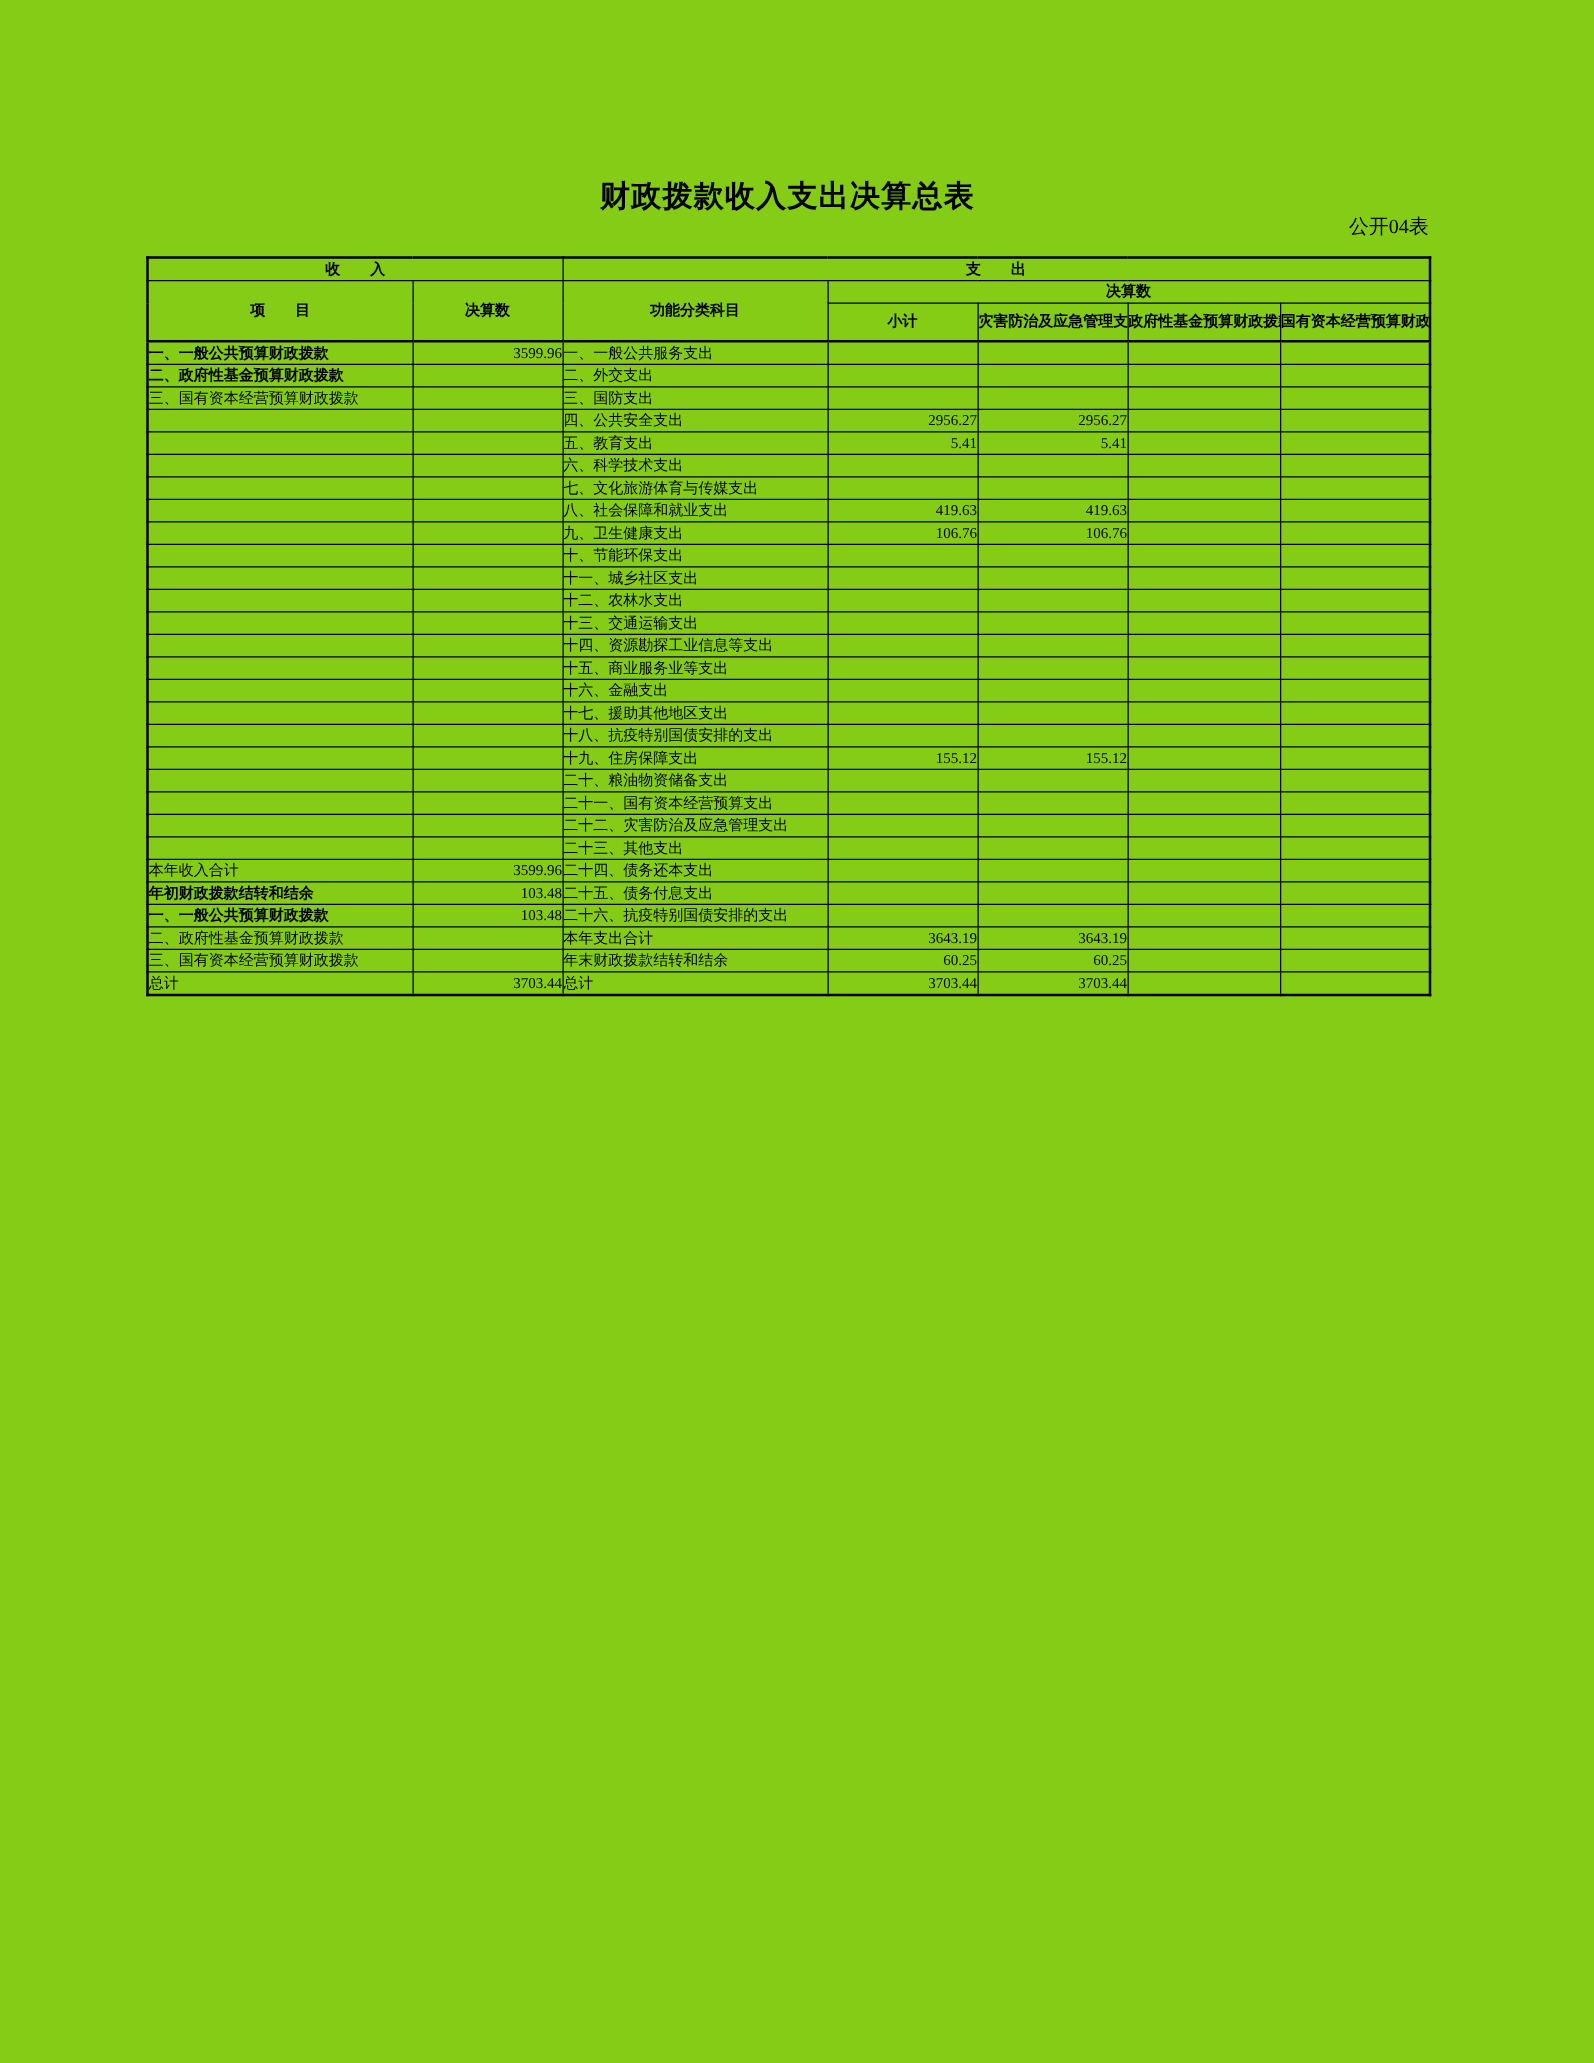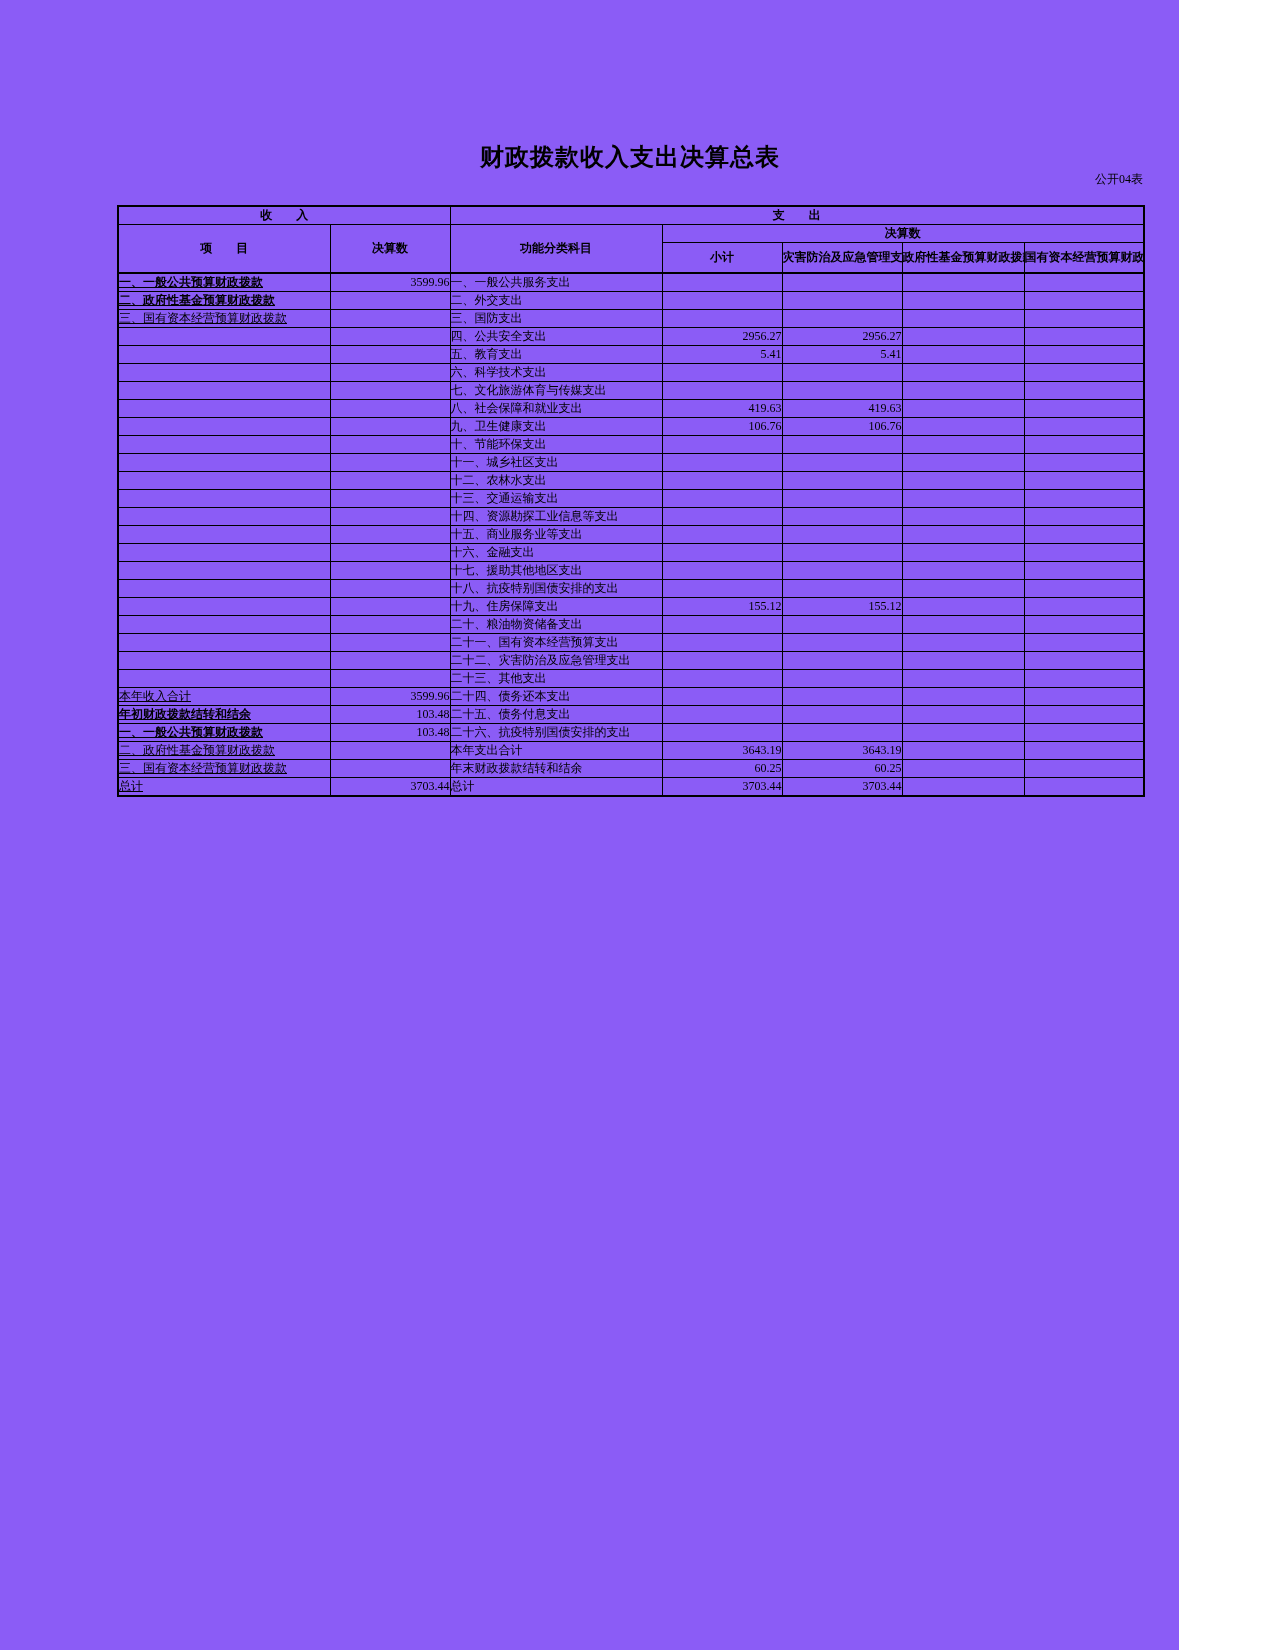--- a/index.html
+++ b/index.html
@@ -1,28 +1,28 @@
 <!DOCTYPE html>
 <html><head>
 <meta charset="utf-8">
 <style>
   html,body { margin:0; padding:0; }
   body {
     width:1275px; height:1650px; background:#ffffff; color:#000000;
     font-family:"Liberation Serif","DejaVu Serif",serif;
   }
-  .sheet { position:relative; width:1179px; height:1650px; background:#8b5cf6; overflow:hidden; }
+  .sheet { position:relative; width:1275px; height:1650px; background:#84cc16; overflow:hidden; }
 
   .doc-title {
     position:absolute; top:141px; left:117px; width:1026px;
     text-align:center; font-size:24px; font-weight:bold; letter-spacing:1px;
   }
   .table-code {
     position:absolute; top:171px; left:117px; width:1026px;
-    text-align:right; font-size:12px;
+    text-align:right; font-size:16px;
   }
   .meta-row {
     position:absolute; top:188px; left:117px; width:1026px;
     font-size:13px; display:flex; justify-content:space-between;
   }
 
   table.fin {
     position:absolute; top:205px; left:117px; width:1026px;
     border-collapse:collapse; table-layout:fixed;
     border:2px solid #000; font-size:12px;
@@ -31,21 +31,21 @@
     border:1px solid #000; padding:0; overflow:hidden;
     white-space:nowrap; vertical-align:middle;
   }
   table.fin th { font-weight:bold; text-align:center; }
   tr.h1 { height:17px; }
   tr.h2 { height:16px; }
   tr.h3 { height:30px; }
   tbody tr { height:17px; }
   .hb { border-bottom:2px solid #000 !important; }
   .wrap { white-space:normal; line-height:14px; padding:0 10px; }
-  .cell-left  { text-align:left;  padding-left:3px;text-decoration:underline; }
+  .cell-left  { text-align:left;  padding-left:3px; }
   .cell-right { padding-right:3px;font-family:Liberation Mono, monospace; }
   .cell-num   { text-align:right; padding-right:3px; }
   .bold { font-weight:bold; }
 
   .footnote {
     position:absolute; top:768px; left:117px; width:1100px;
     font-size:11px; font-weight:bold; letter-spacing:0.2px;
   }
 </style>
 </head>

